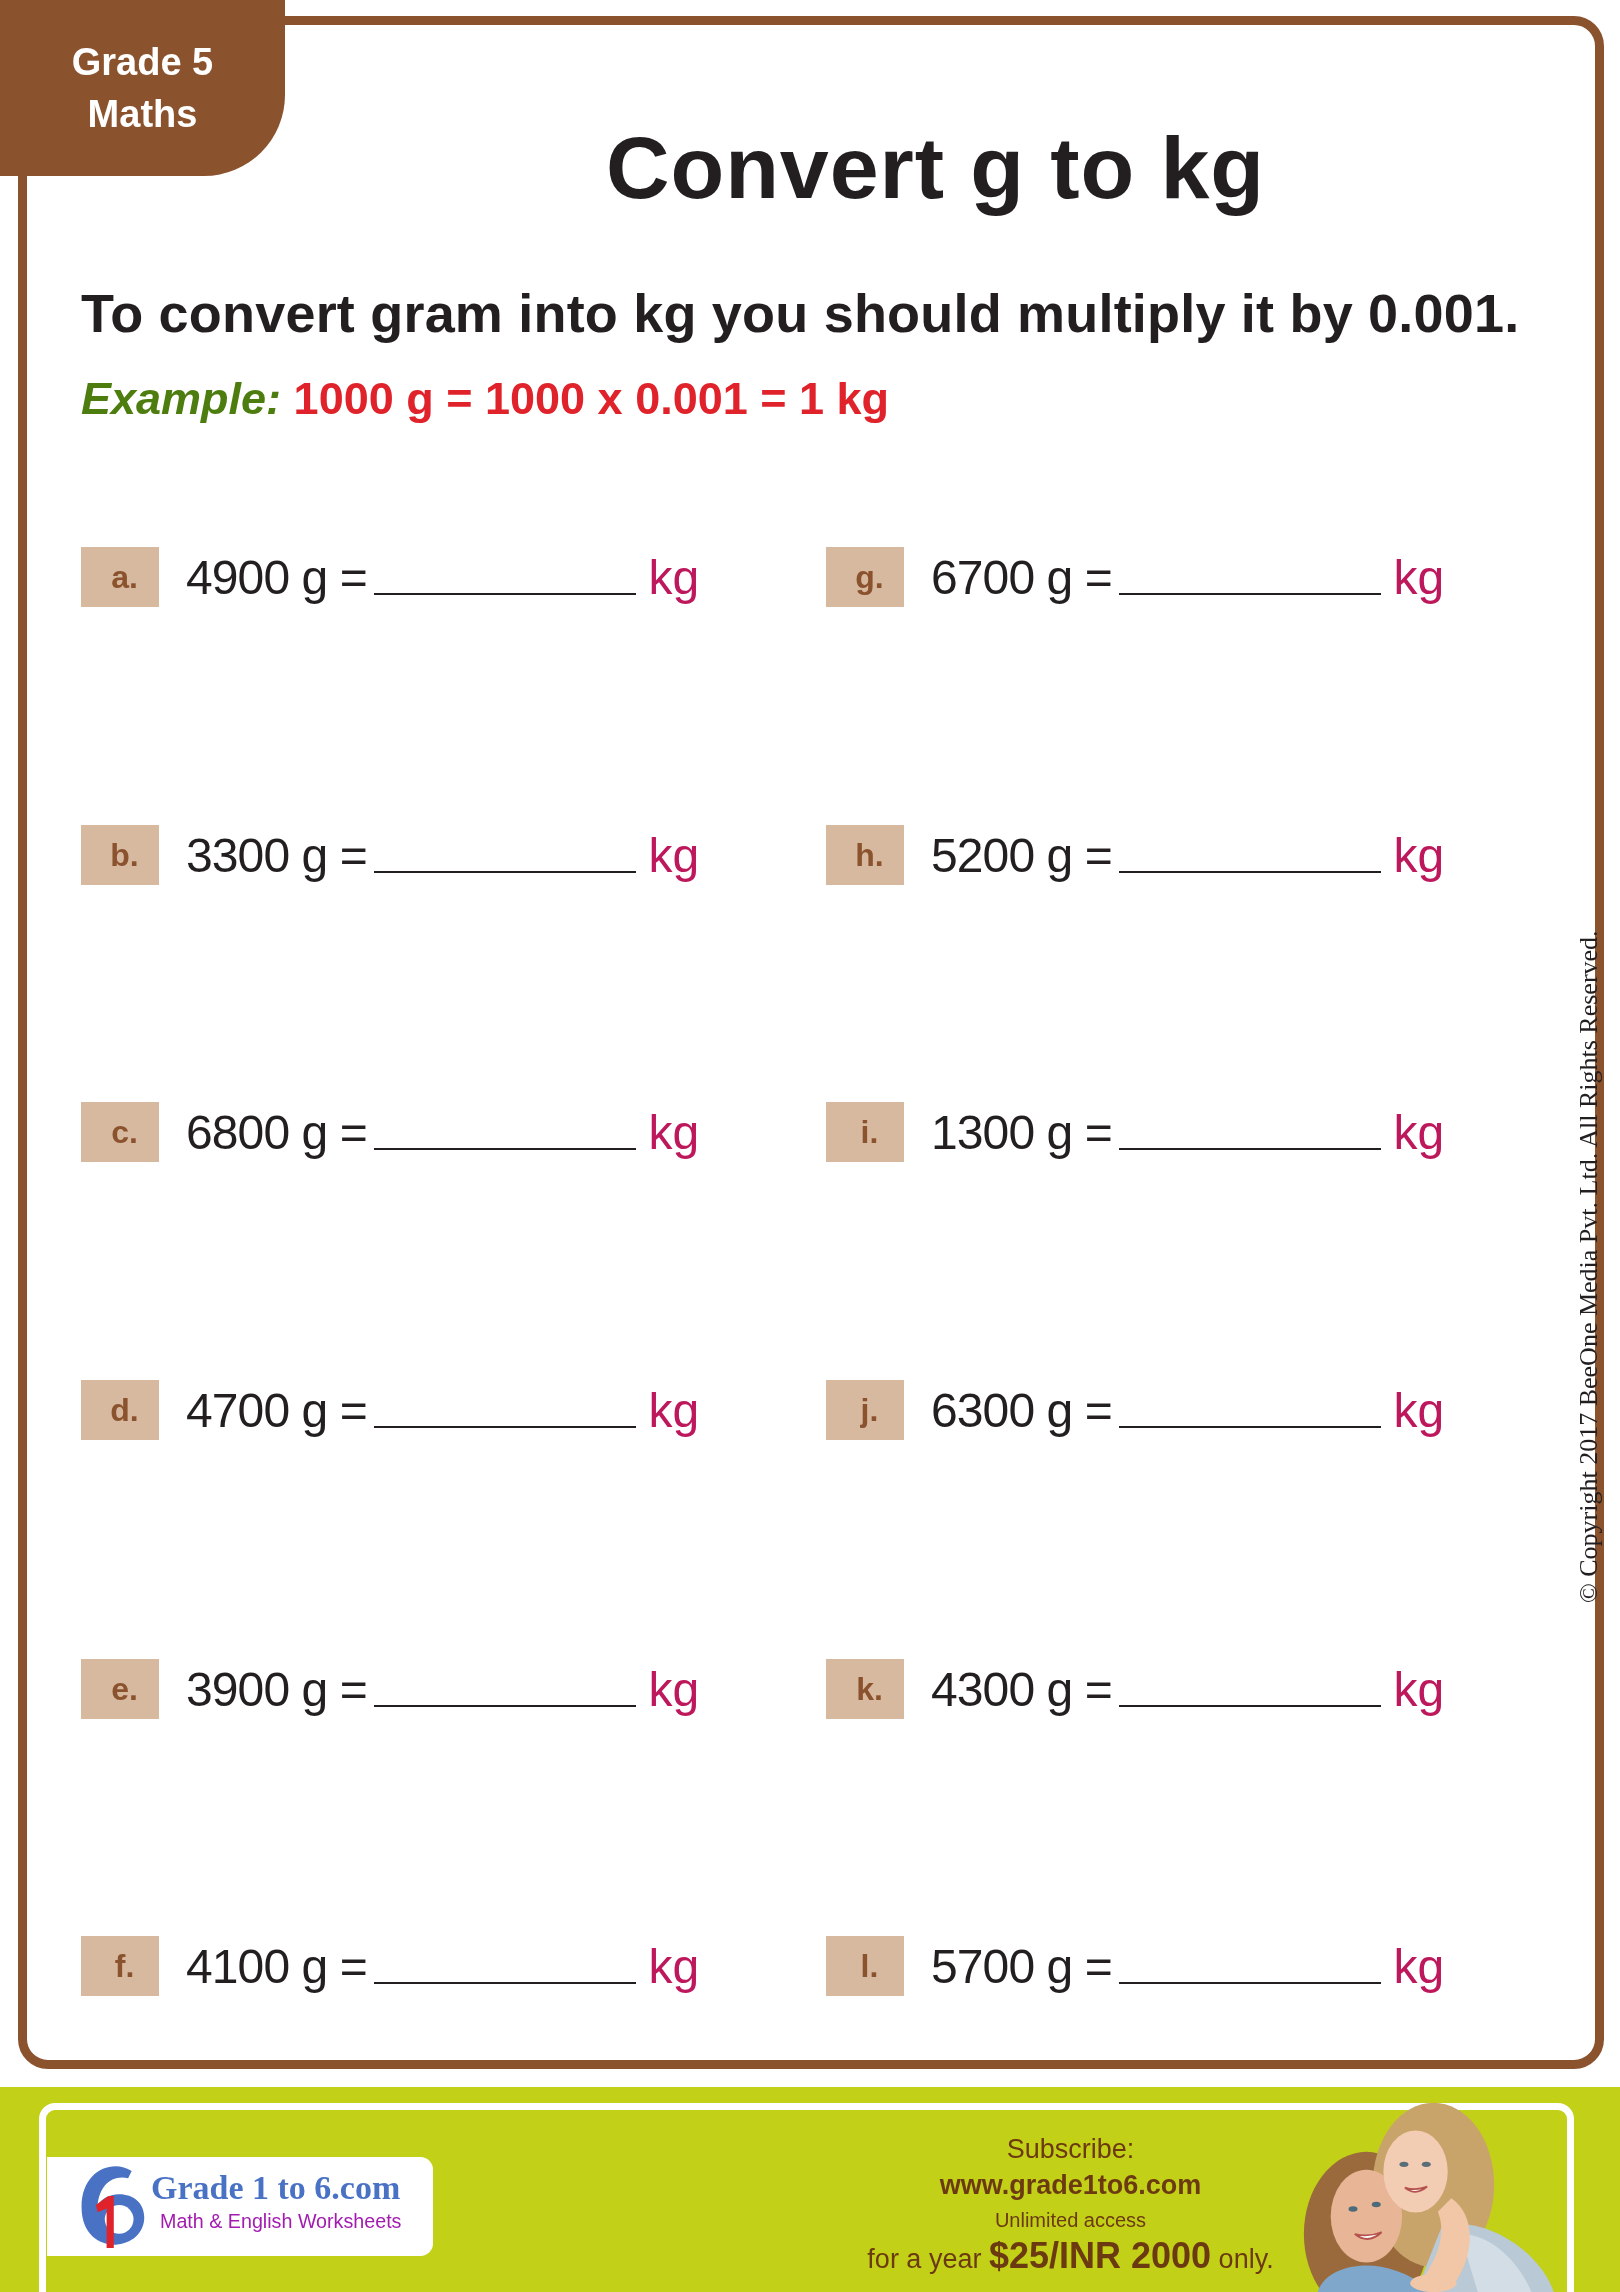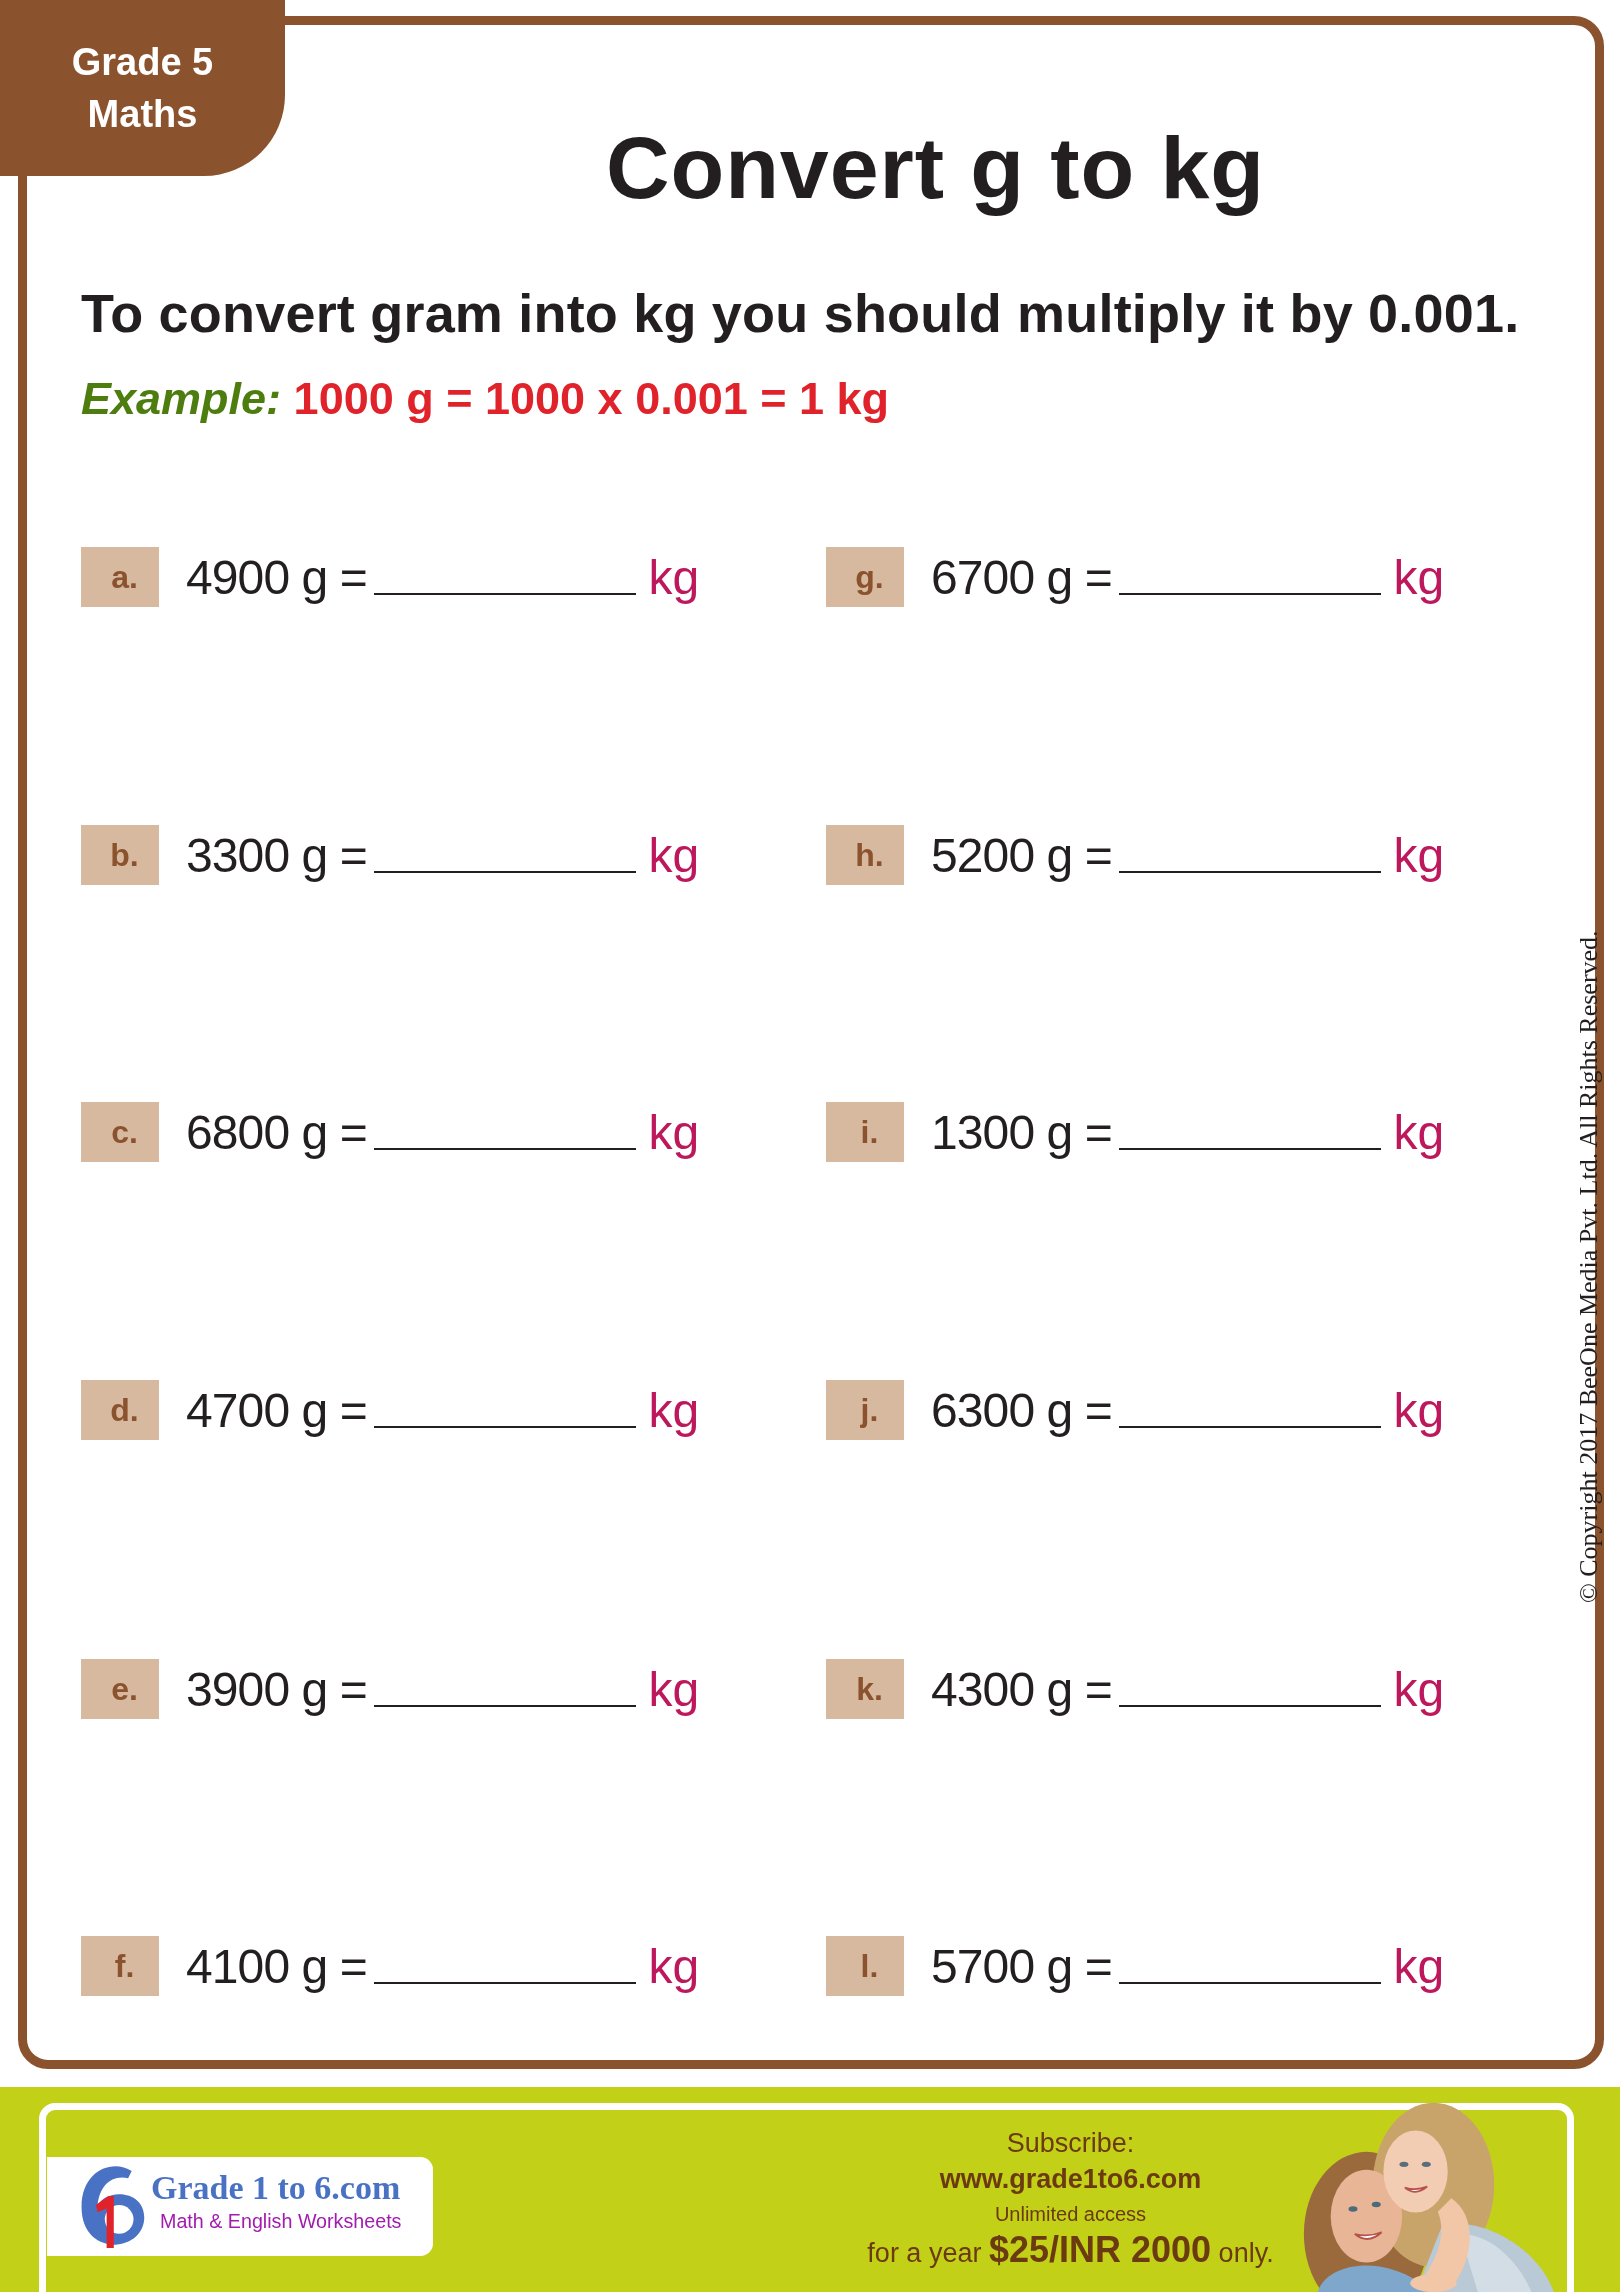--- a/index.html
+++ b/index.html
@@ -90,21 +90,21 @@
     font-size: 19.7px; color: #a21caf; white-space: nowrap; line-height: 25px; margin-left: 6px;
   }
   .promo-mid {
     position: absolute; left: 502px; top: 32px; width: 322px; text-align: center; color: #6b3a10;
   }
   .promo-mid .h1 { font-weight: bold; font-size: 34px; line-height: 38px; }
   .promo-mid .h2 { font-weight: bold; font-size: 20.6px; line-height: 27px; }
   .promo-mid .p { font-size: 19px; line-height: 27px; margin-top: 3.6px; }
   .promo-mid .p + .p { margin-top: 0; }
   .promo-sub {
-    position: absolute; left: 842px; top: 38px; width: 457px; text-align: center; color: #6b3a10;
+    position: absolute; left: 842px; top: 44px; width: 457px; text-align: center; color: #6b3a10;
   }
   .promo-sub .l1 { font-size: 27px; line-height: 36px; }
   .promo-sub .l2 { font-size: 27px; line-height: 36px; font-weight: bold; }
   .promo-sub .l3 { font-size: 20px; line-height: 34px; }
   .promo-sub .l4 { font-size: 27px; line-height: 38px; white-space: nowrap; }
   .promo-sub .l4 .price { font-weight: bold; font-size: 36px; }
 
   .photo { position: absolute; left: 1281px; top: 12.5px; width: 287px; height: 193px; overflow: hidden; }
 </style>
 </head>

